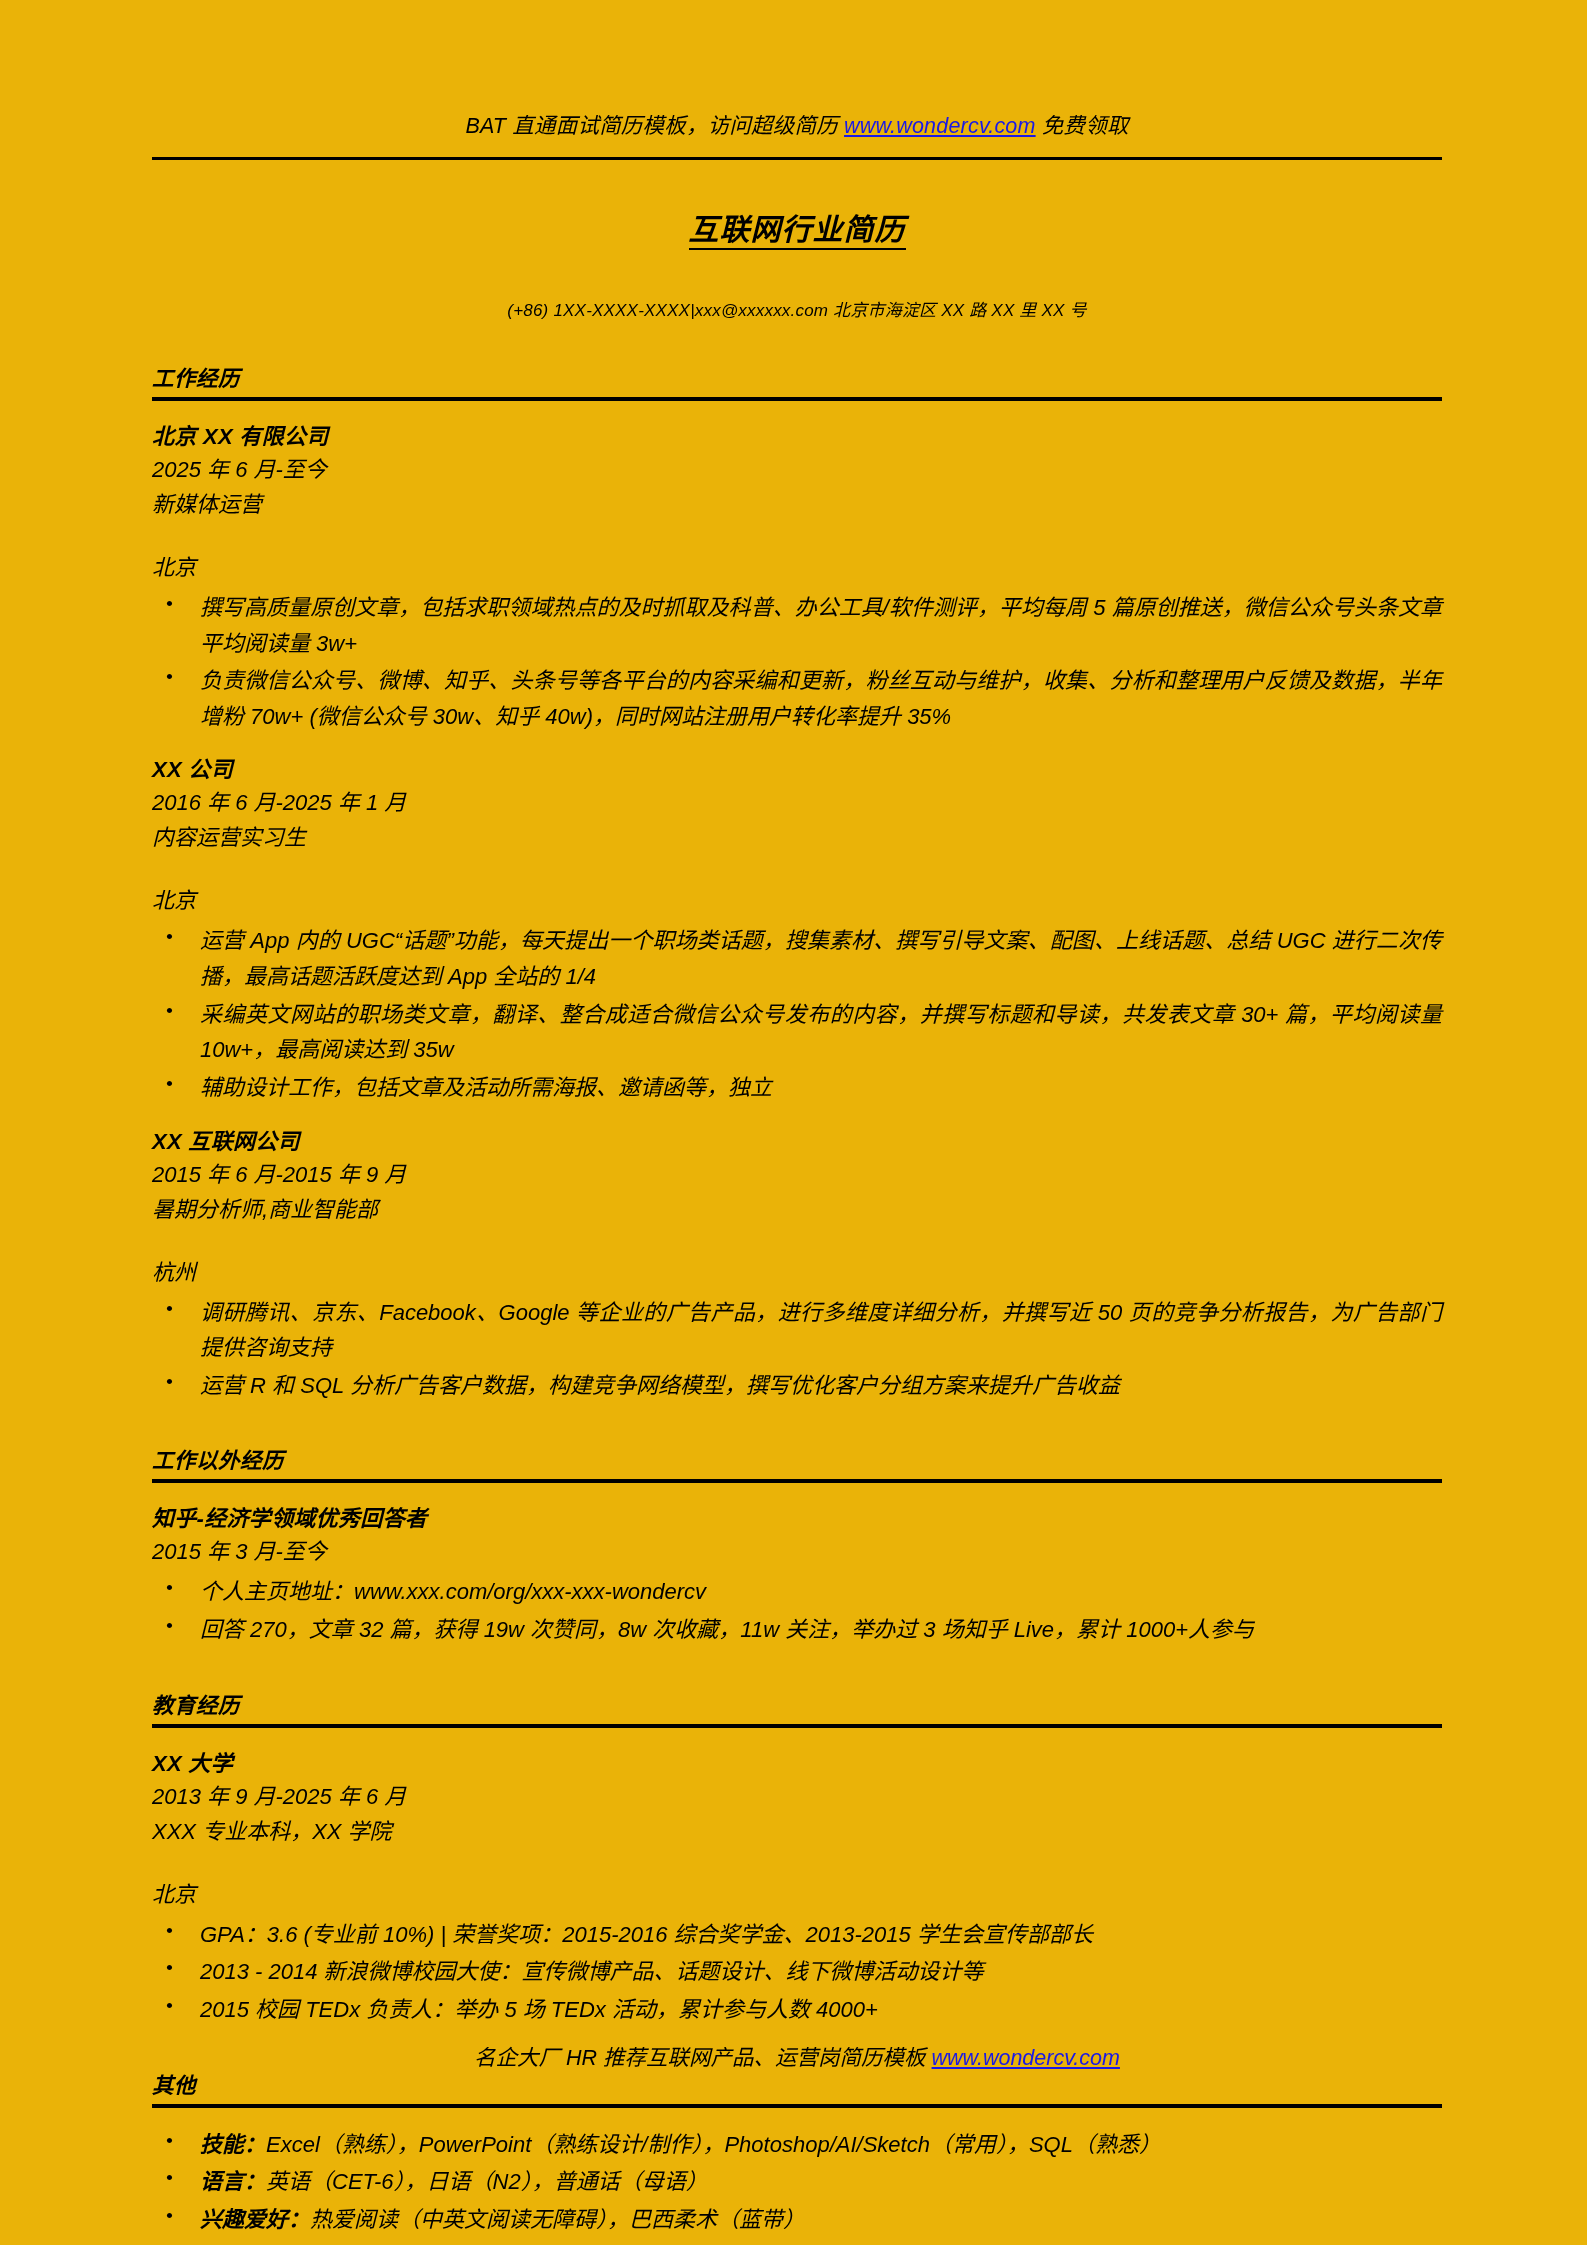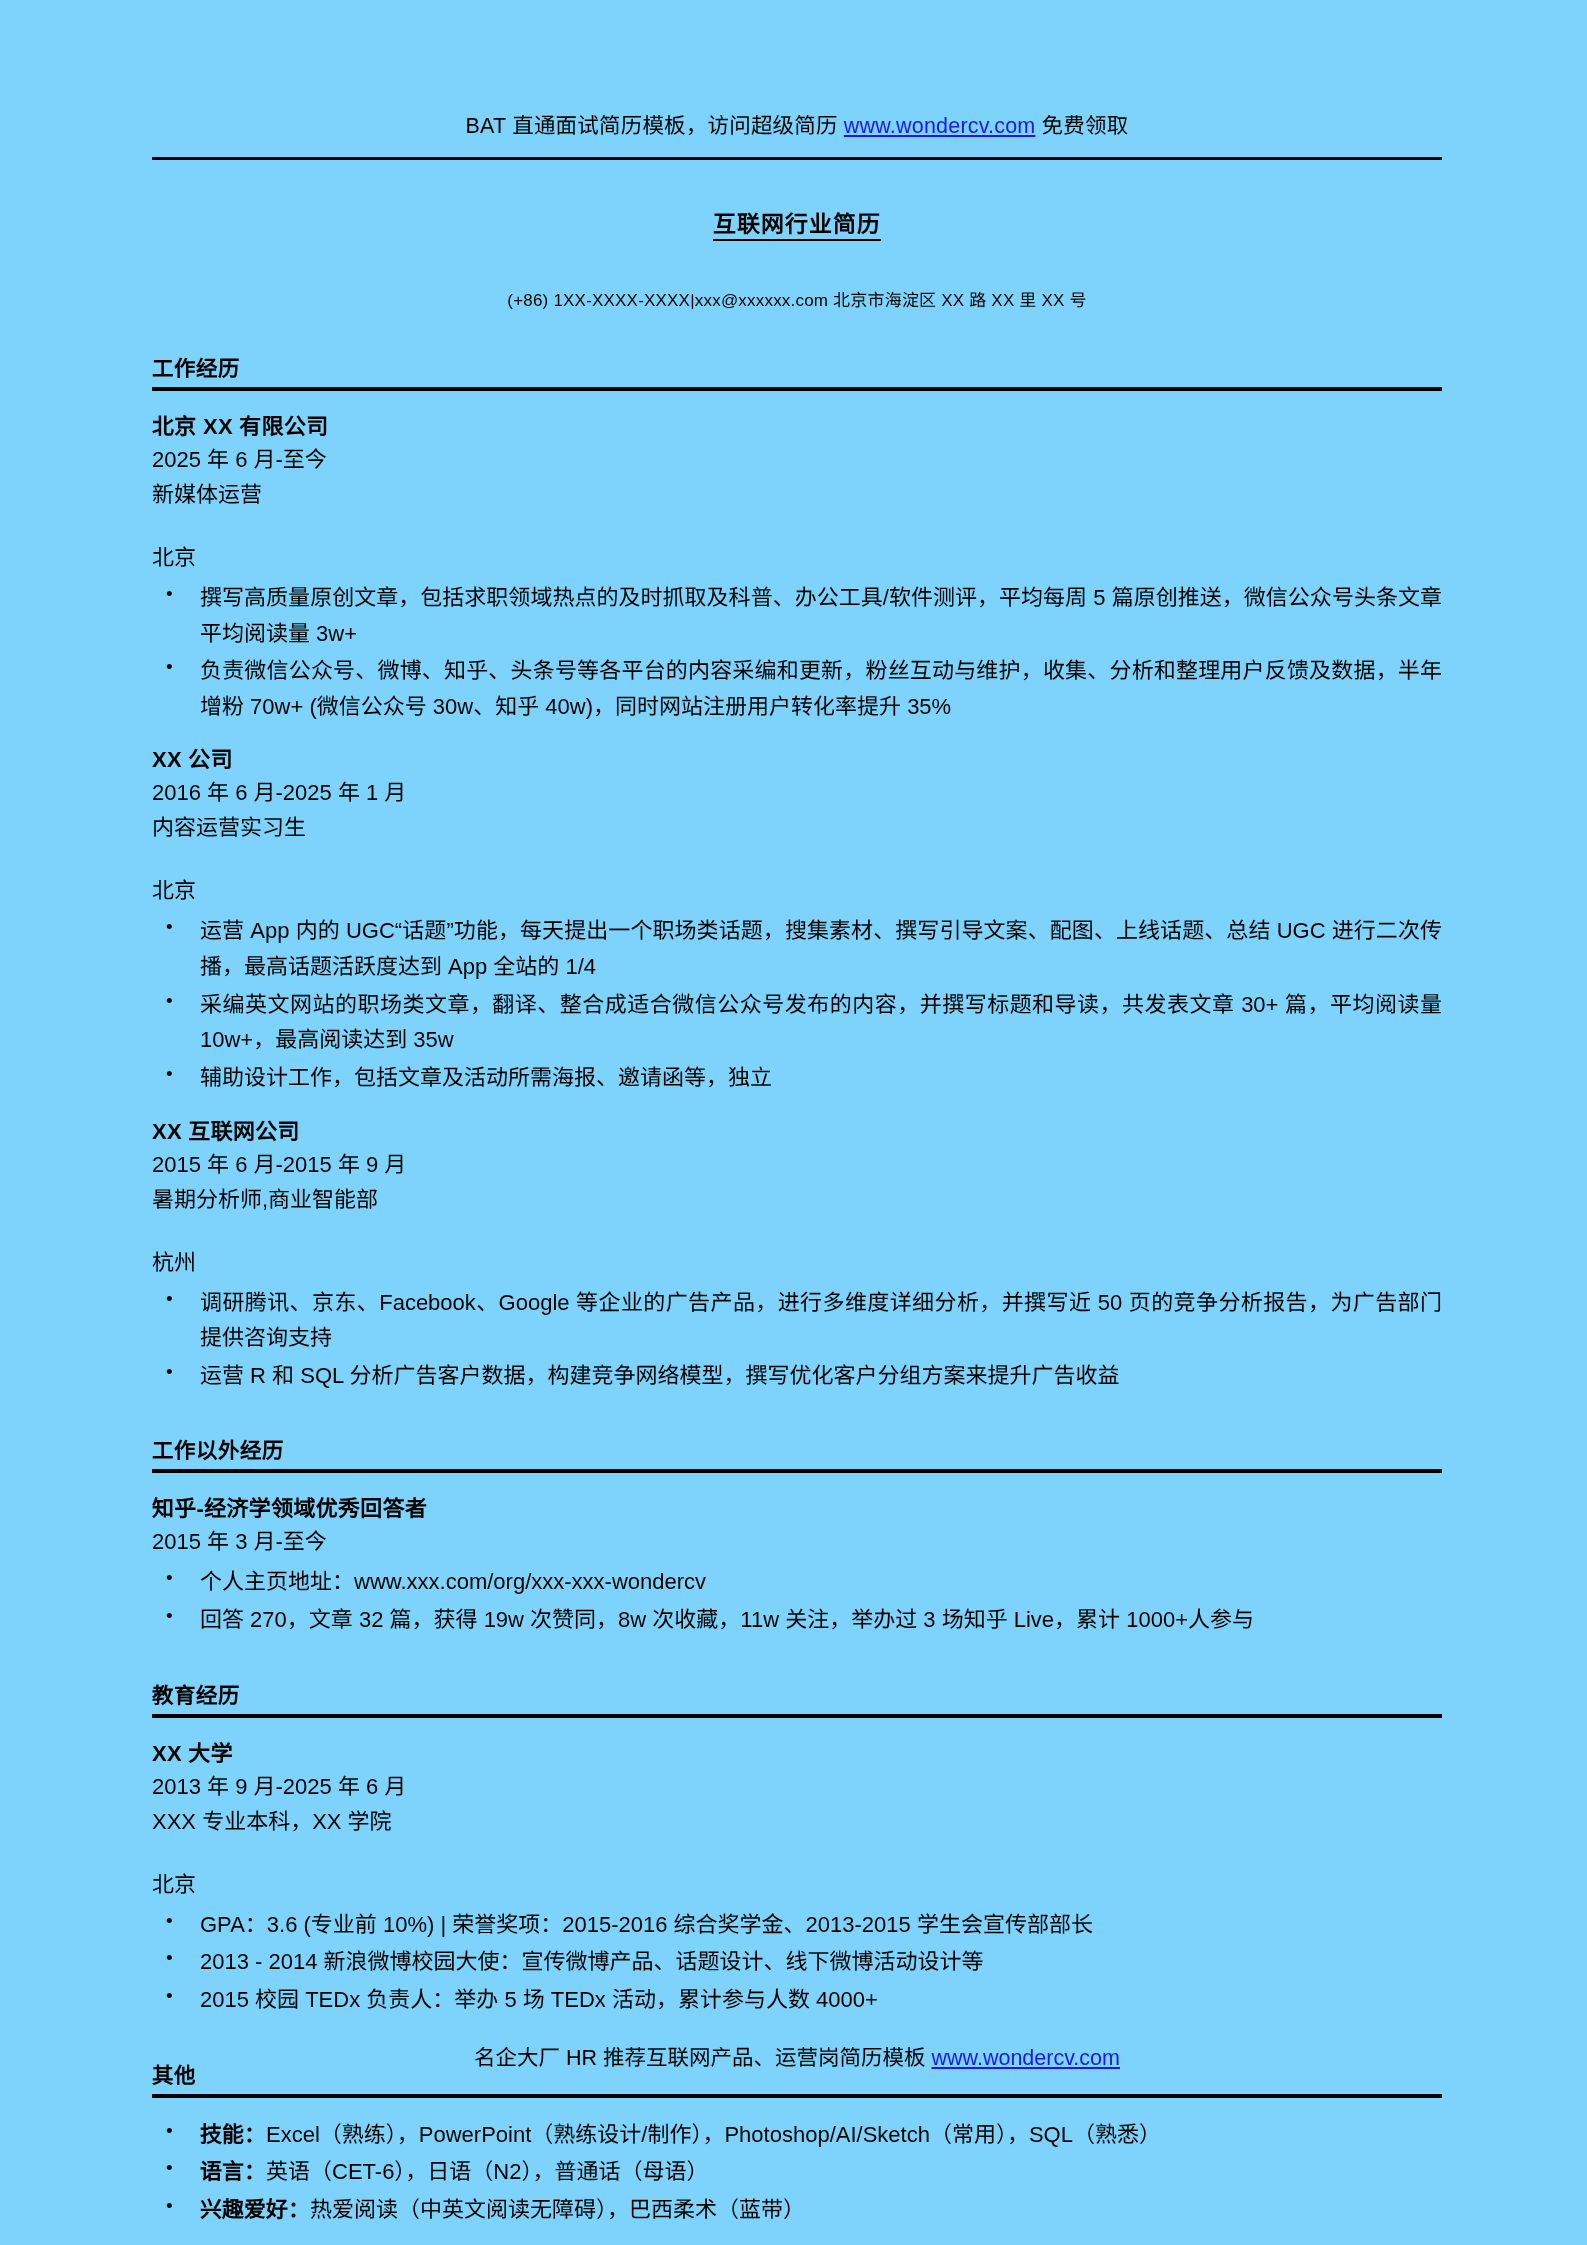--- a/index.html
+++ b/index.html
@@ -11,24 +11,25 @@
   body {
     font-family: "Liberation Sans", "DejaVu Sans", sans-serif;
     color: #000000;
     -webkit-font-smoothing: antialiased;
   }
   .page {
     position: relative;
     width: 1587px;
     height: 2245px;
     margin: 0 auto;
-    background: #7dd3fc;
+    background: #eab308;
     box-sizing: border-box;
     padding: 0;
     overflow: hidden;
+    font-style: italic;
   }
   .sheet {
     position: absolute;
     left: 152px;
     top: 0;
     width: 1290px;
   }
 
   
   .running-head {
@@ -45,21 +46,21 @@
   }
   .head-rule {
     margin-top: 16px;
     border-top: 3.5px solid #000;
     width: 100%;
   }
 
   
   .doc-title {
     text-align: center;
-    font-size: 23px;
+    font-size: 30px;
     font-weight: bold;
     margin-top: 45px;
     letter-spacing: 1px;
   }
   .doc-title span {
     border-bottom: 2.5px solid #000;
     padding-bottom: 2px;
   }
   .contact-line {
     text-align: center;

